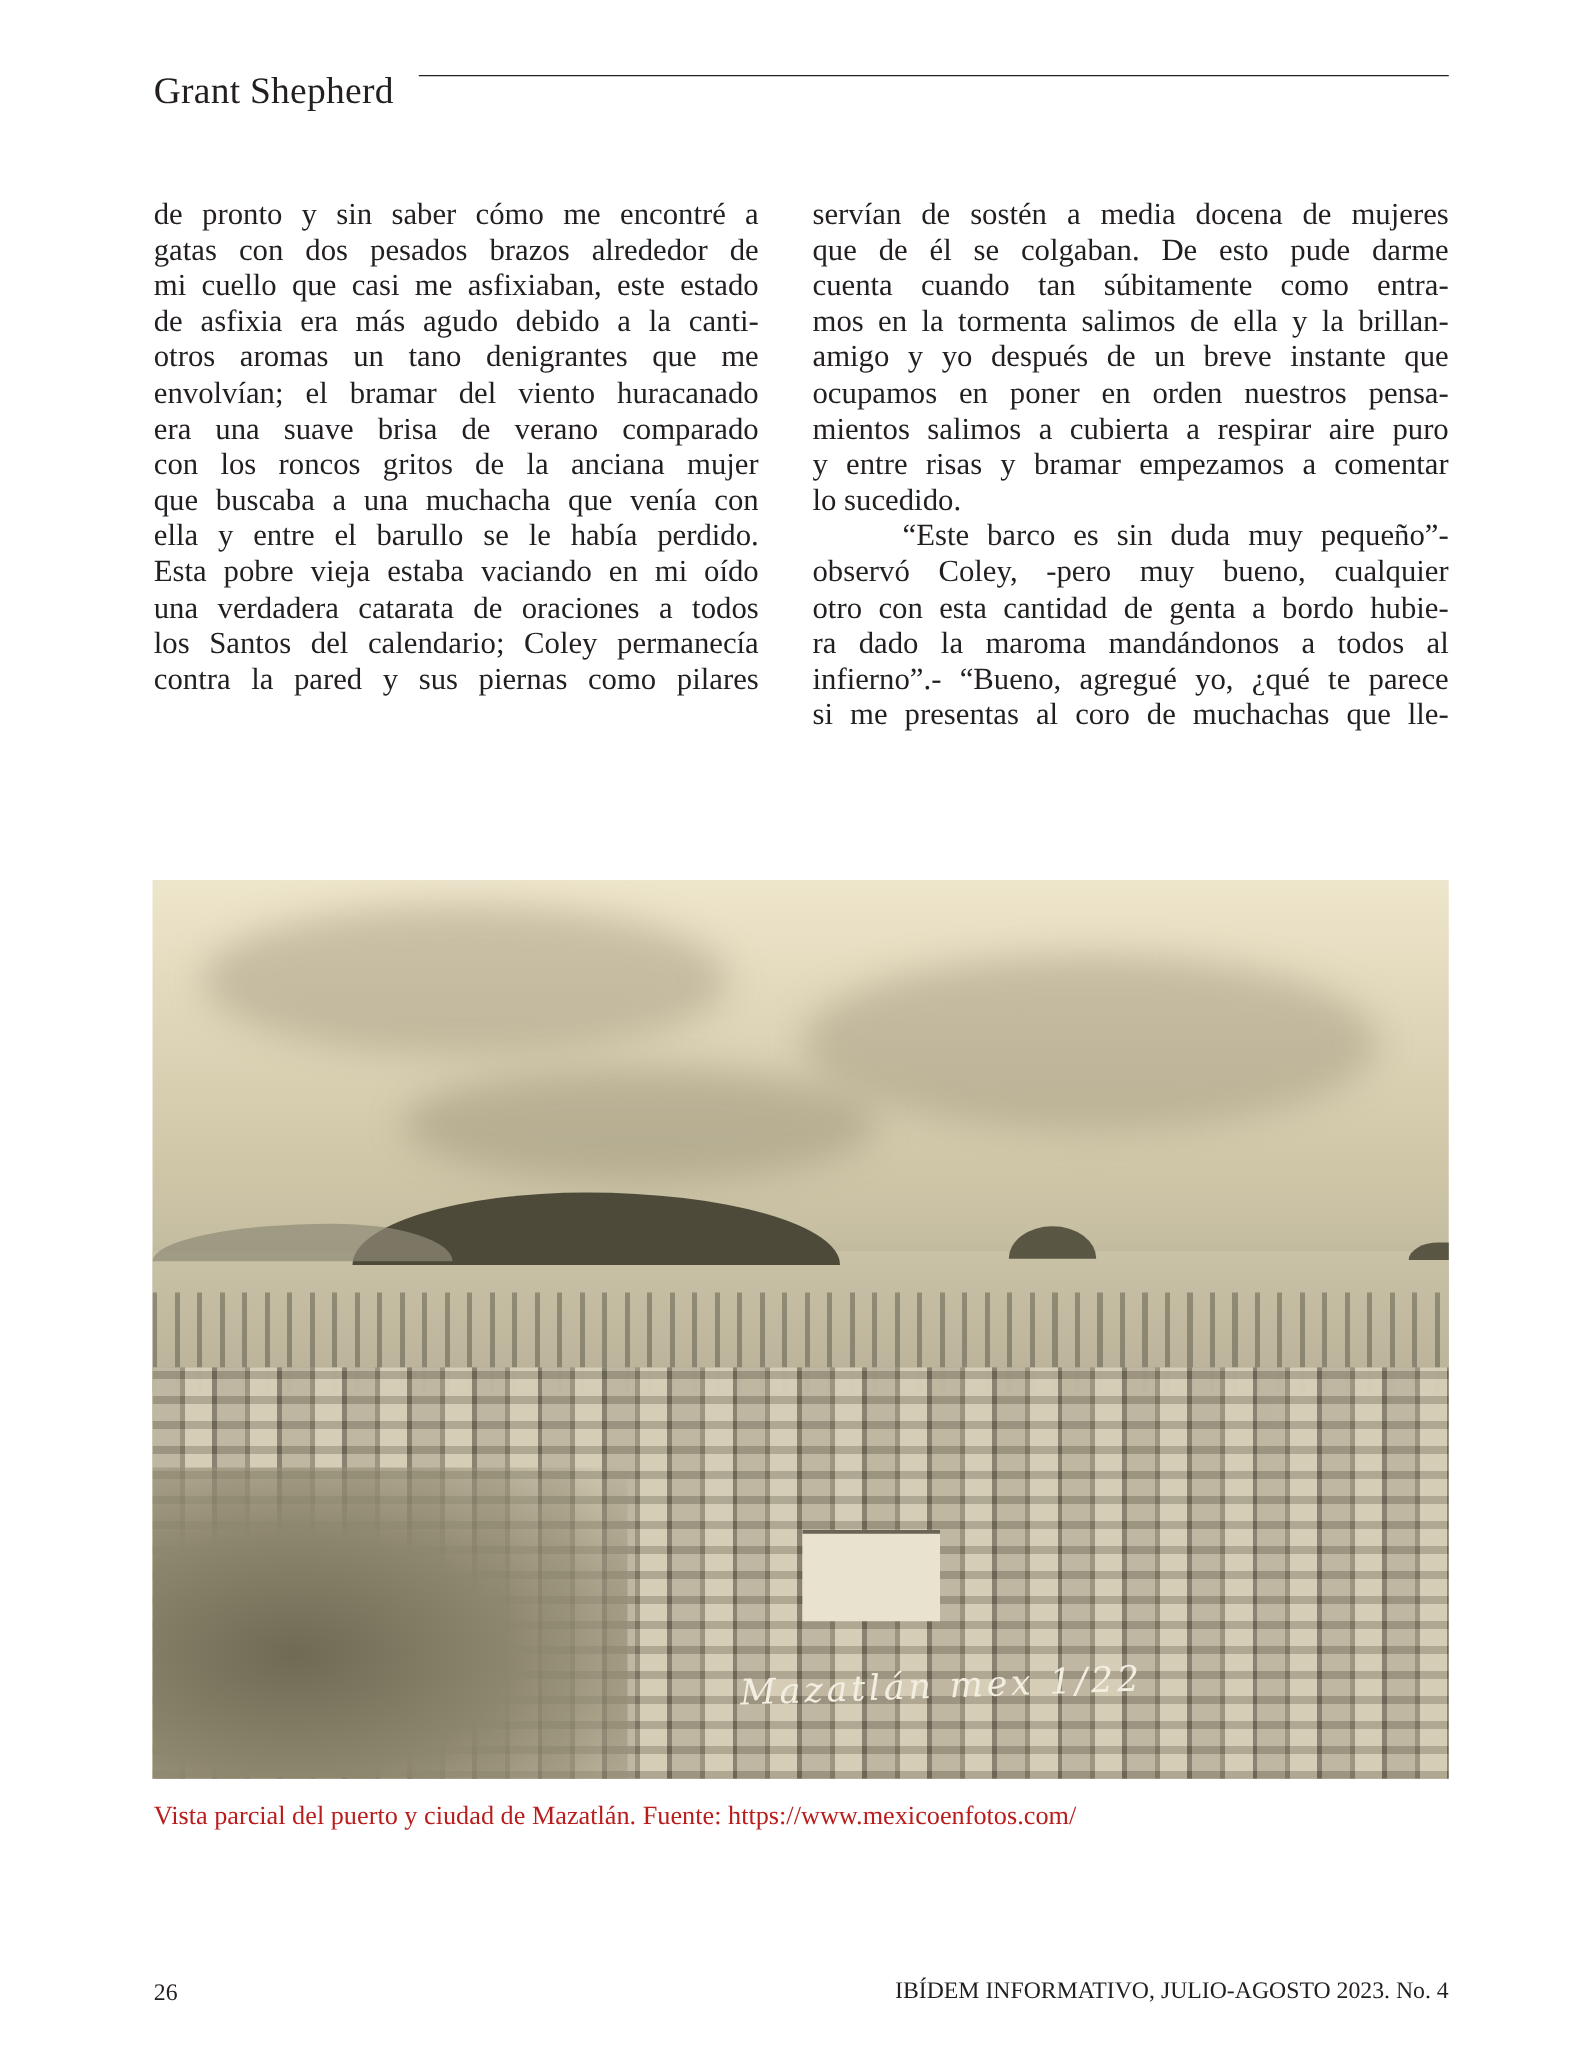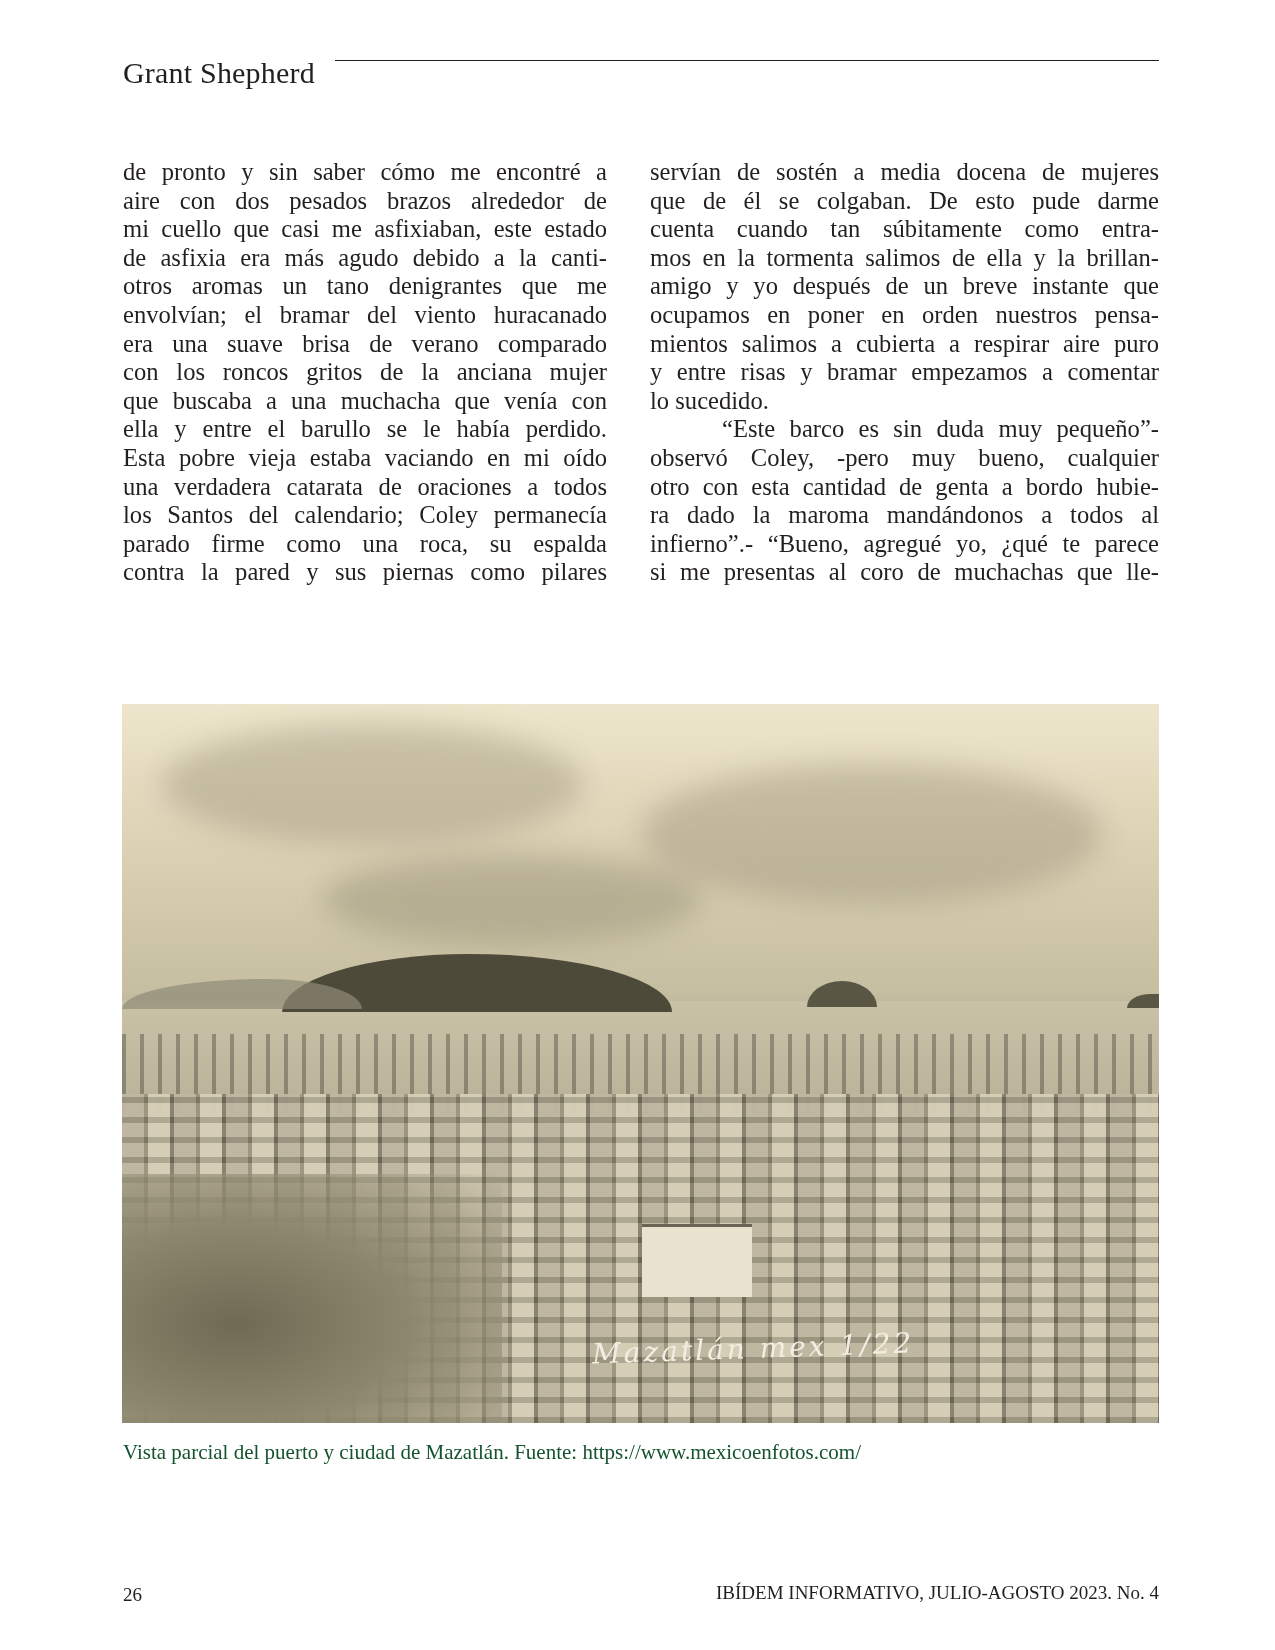--- a/index.html
+++ b/index.html
@@ -26,48 +26,47 @@
                       #a9a18a; opacity: 0.95; }
   .city-shade { position: absolute; left: 0; top: 390px; width: 100%; height: 329px;
                 background: repeating-linear-gradient(0deg, rgba(70,66,52,0.25) 0 6px, rgba(230,224,205,0.15) 6px 20px); }
   .foliage { position: absolute; left: 0; top: 470px; width: 380px; height: 249px;
              background: radial-gradient(ellipse at 30% 60%, #6f6a54 0%, #8c866d 45%, rgba(150,143,118,0.6) 75%, rgba(150,143,118,0) 100%); }
   .palms { position: absolute; left: 0; top: 330px; width: 100%; height: 80px;
            background: repeating-linear-gradient(90deg, rgba(60,58,45,0.7) 0 4px, rgba(0,0,0,0) 4px 18px); opacity: 0.55; }
   .church { position: absolute; left: 520px; top: 520px; width: 110px; height: 70px; background: #e8e2cf; border-top: 3px solid #6a6454; }
   .inscription { position: absolute; left: 470px; top: 628px; font-family: "DejaVu Serif", serif; font-style: italic;
                  font-size: 28px; color: #f2eee2; letter-spacing: 3px; transform: rotate(-2deg); }
-  .caption { position: absolute; left: 123px; top: 1440px; font-size: 21px; color: #14532d; white-space: nowrap; }
+  .caption { position: absolute; left: 123px; top: 1440px; font-size: 21px; color: #b91c1c; white-space: nowrap; }
   .footer-page { position: absolute; left: 123px; top: 1584px; font-size: 19px; }
   .footer-journal { position: absolute; right: 116px; top: 1582px; font-size: 19px; white-space: nowrap; }
 </style>
 </head>
 <body>
 
 <div class="running-head">
   <span class="author">Grant Shepherd</span>
   <span class="rule"></span>
 </div>
 
 <div class="columns">
   <div class="col left">
     <span class="line">de pronto y sin saber cómo me encontré a</span>
-    <span class="line">aire con dos pesados brazos alrededor de</span>
+    <span class="line">gatas con dos pesados brazos alrededor de</span>
     <span class="line">mi cuello que casi me asfixiaban, este estado</span>
     <span class="line">de asfixia era más agudo debido a la canti-</span>
     <span class="line">otros aromas un tano denigrantes que me</span>
     <span class="line">envolvían; el bramar del viento huracanado</span>
     <span class="line">era una suave brisa de verano comparado</span>
     <span class="line">con los roncos gritos de la anciana mujer</span>
     <span class="line">que buscaba a una muchacha que venía con</span>
     <span class="line">ella y entre el barullo se le había perdido.</span>
     <span class="line">Esta pobre vieja estaba vaciando en mi oído</span>
     <span class="line">una verdadera catarata de oraciones a todos</span>
     <span class="line">los Santos del calendario; Coley permanecía</span>
-    <span class="line">parado firme como una roca, su espalda</span>
     <span class="line">contra la pared y sus piernas como pilares</span>
   </div>
   <div class="col right">
     <span class="line">servían de sostén a media docena de mujeres</span>
     <span class="line">que de él se colgaban. De esto pude darme</span>
     <span class="line">cuenta cuando tan súbitamente como entra-</span>
     <span class="line">mos en la tormenta salimos de ella y la brillan-</span>
     <span class="line">amigo y yo después de un breve instante que</span>
     <span class="line">ocupamos en poner en orden nuestros pensa-</span>
     <span class="line">mientos salimos a cubierta a respirar aire puro</span>

